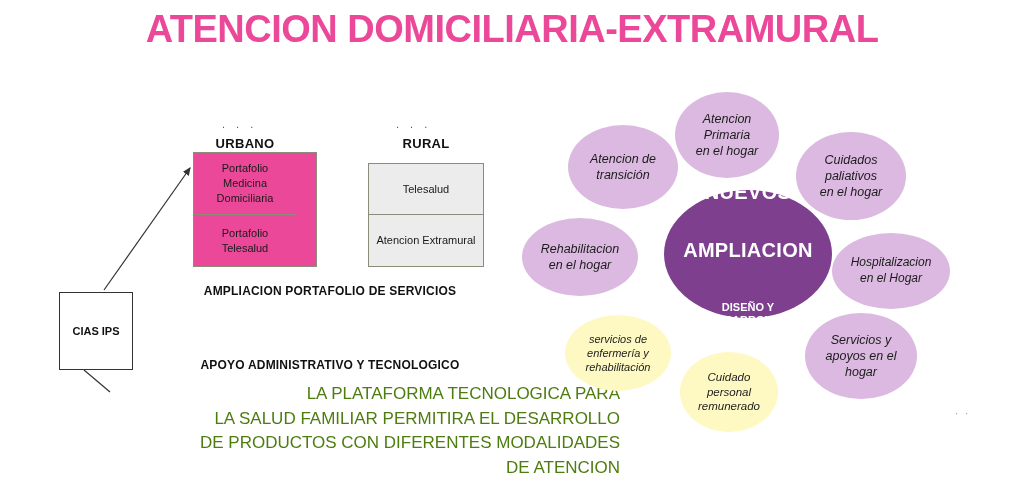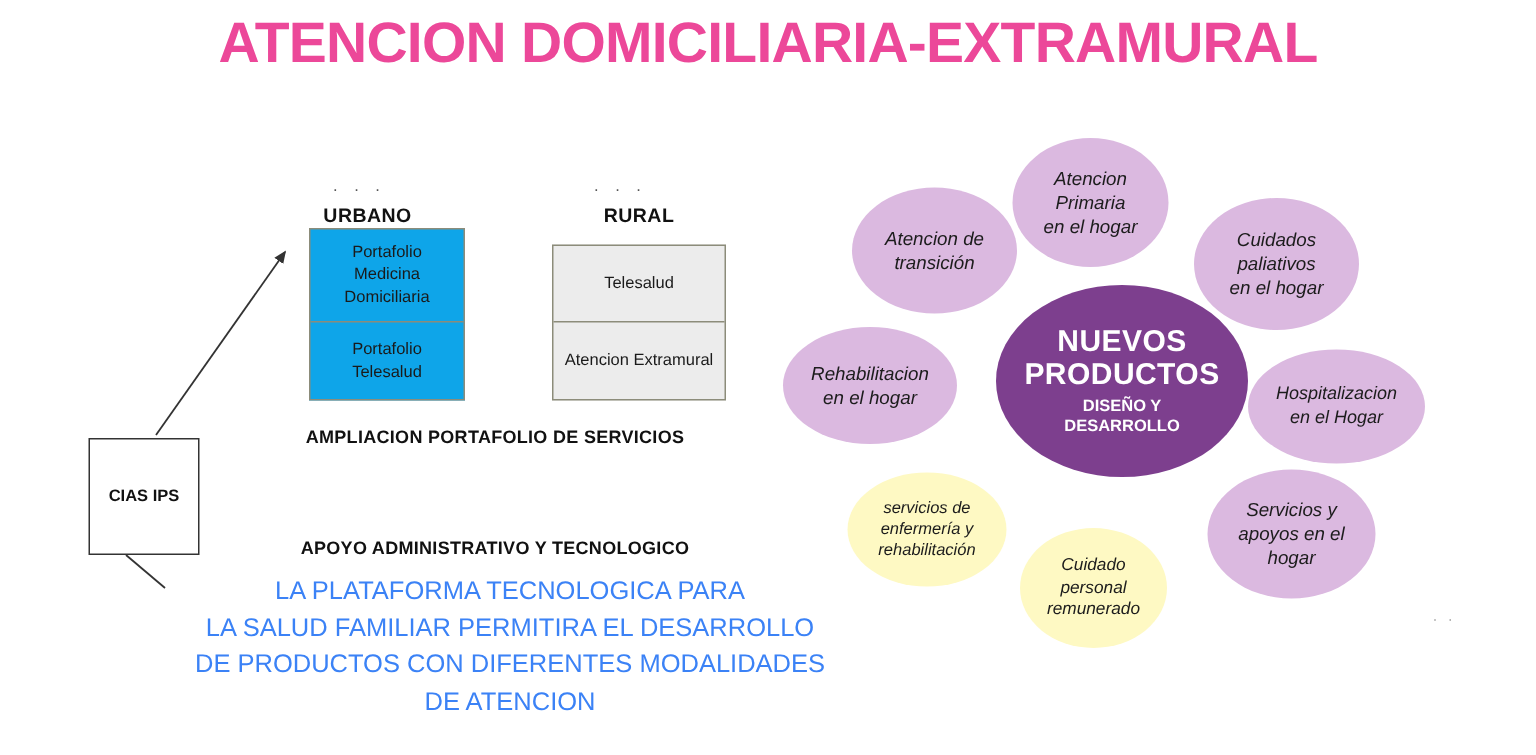--- a/index.html
+++ b/index.html
@@ -63,25 +63,25 @@
     display: flex;
     align-items: center;
     justify-content: center;
     text-align: center;
     font-size: 11px;
     line-height: 1.35;
     color: #1a1a1a;
     padding: 2px 4px;
   }
   #urbano-table {
-    left: 206px;
+    left: 193px;
     top: 152px;
-    width: 104px;
+    width: 124px;
     height: 115px;
-    background: #0ea5e9;
+    background: #ec4899;
   }
   #urbano-table .cell { width: 102px; }
   #urbano-table .cell.c1 { height: 62px; border-bottom: 1px solid #8c8c7a; }
   #urbano-table .cell.c2 { height: 51px; }
 
   #rural-table {
     left: 368px;
     top: 163px;
     width: 116px;
     height: 104px;
@@ -117,24 +117,24 @@
     letter-spacing: 0.2px;
   }
   #caption-ampliacion { left: 150px; top: 284px; width: 360px; }
   #caption-apoyo { left: 140px; top: 358px; width: 380px; }
 
   #paragraph {
     position: absolute;
     left: 60px;
     top: 382px;
     width: 560px;
-    text-align: center;
+    text-align: right;
     font-size: 17px;
     line-height: 1.45;
-    color: #3b82f6;
+    color: #4d7c0f;
   }
 
   
   #bubbles {
     position: absolute;
     left: 520px;
     top: 70px;
     width: 500px;
     height: 380px;
   }
@@ -163,20 +163,21 @@
     left: 144px;
     top: 120px;
     border-radius: 50%;
     position: absolute;
     display: flex;
     flex-direction: column;
     align-items: center;
     justify-content: center;
     text-align: center;
     box-sizing: border-box;
+    gap: 36px;
   }
   #center-title-1, #center-title-2 {
     font-size: 20px;
     font-weight: bold;
     letter-spacing: 0.3px;
     line-height: 1.12;
   }
   #center-sub {
     font-size: 11px;
     font-weight: bold;
@@ -233,21 +234,21 @@
   <div class="caption" id="caption-ampliacion">AMPLIACION PORTAFOLIO DE SERVICIOS</div>
   <div id="paragraph" style="white-space:pre-line;">LA PLATAFORMA TECNOLOGICA PARA
 LA SALUD FAMILIAR PERMITIRA EL DESARROLLO
 DE PRODUCTOS CON DIFERENTES MODALIDADES
 DE ATENCION</div>
 
   <div id="bubbles">
 
     <div id="center-bubble">
       <div id="center-title-1">NUEVOS</div>
-      <div id="center-title-2">PRODUCTOS</div>
+      <div id="center-title-2">AMPLIACION</div>
       <div id="center-sub" style="white-space:pre-line;">DISEÑO Y
 DESARROLLO</div>
     </div>
 
     <div class="bubble light" style="left:155px; top:22px; width:104px; height:86px; white-space:pre-line;">Atencion
 Primaria
 en el hogar</div>
 
     <div class="bubble light" style="left:276px; top:62px; width:110px; height:88px; white-space:pre-line;">Cuidados
 paliativos

